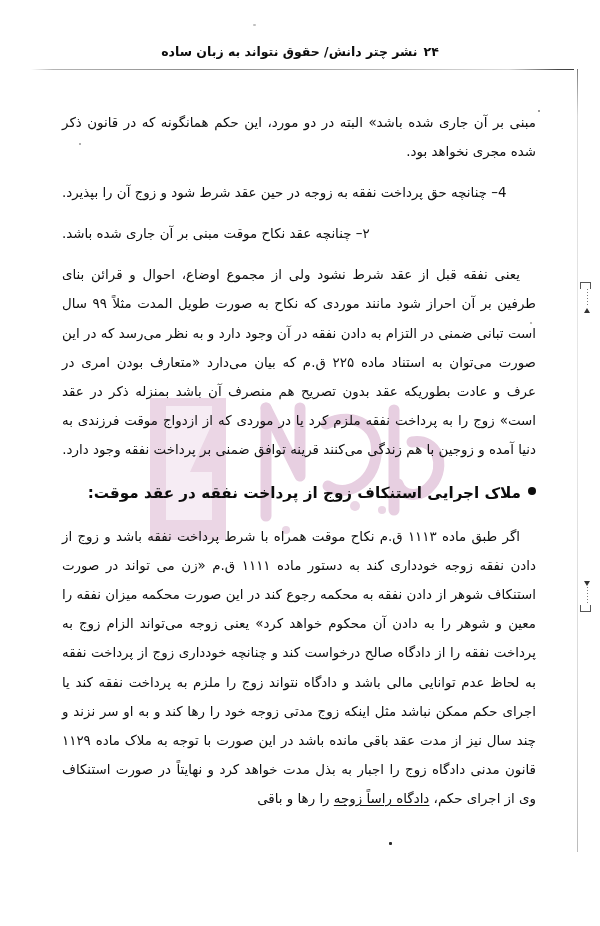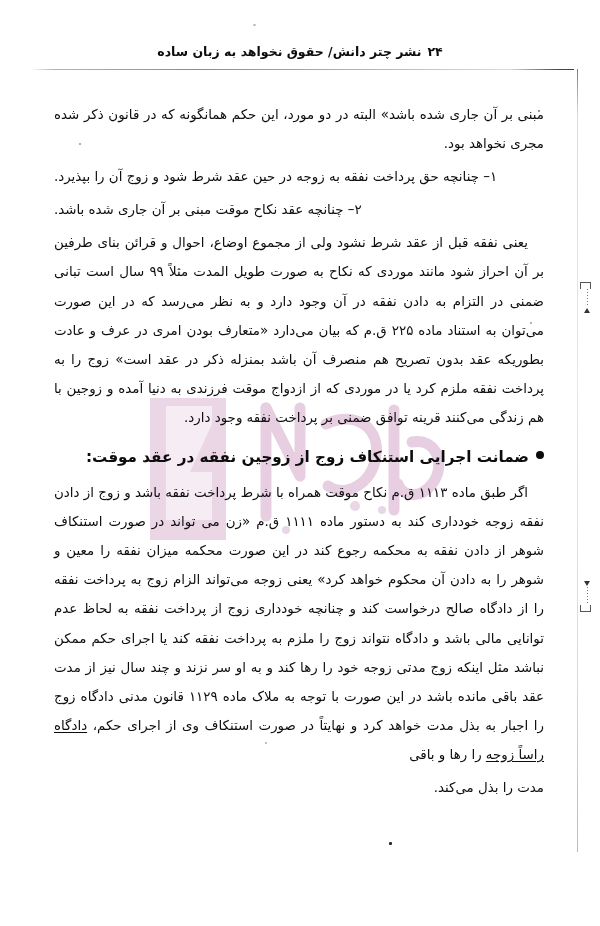--- a/index.html
+++ b/index.html
@@ -81,21 +81,21 @@
     position: absolute;
     top: 96px;
     right: 52px;
     left: 50px;
     z-index: 2;
     direction: rtl;
     text-align: justify;
     font-size: 13.4px;
     line-height: 29.1px;
   }
-  p { margin: 4px; }
+  p { margin: 12px; }
 
   .para {
     text-indent: 16px;
   }
   .para.noindent { text-indent: 0; }
 
   .numbered {
     text-align: left;
     direction: rtl;
     text-indent: 0;
@@ -197,21 +197,21 @@
 </style>
 </head>
 <body>
 
 <div id="page">
 
   <div class="rule-top"></div>
   <div class="rule-right"></div>
 
   <div class="header">
-    <span class="folio">۲۴</span><span>نشر چتر دانش/ حقوق نخواهد به زبان ساده</span>
+    <span class="folio">۲۴</span><span>نشر چتر دانش/ حقوق نتواند به زبان ساده</span>
   </div>
 
   <div class="watermark">
     <svg viewBox="0 0 300 160" xmlns="http://www.w3.org/2000/svg" aria-hidden="true">
       <g fill="#ead4e4" opacity="0.95">
         <rect x="0" y="18" width="76" height="142"></rect>
         <path d="M16 26 L62 26 L62 44 L40 92 L62 92 L62 140 L16 140 Z" fill="#f6ecf4"></path>
       </g>
       <g fill="none" stroke="#e7cfe1" stroke-width="11" stroke-linecap="round" stroke-linejoin="round">
         <path d="M116 28 L116 136"></path>
@@ -225,31 +225,30 @@
         <circle cx="232" cy="130" r="4"></circle>
         <circle cx="136" cy="150" r="4"></circle>
       </g>
     </svg>
   </div>
 
   <div class="content">
 
     <p class="para noindent">مبنی بر آن جاری شده باشد» البته در دو مورد، این حکم همانگونه که در قانون ذکر شده مجری نخواهد بود.</p>
 
-    <p class="numbered">۱– چنانچه حق پرداخت نفقه به زوجه در حین عقد شرط شود و زوج آن را بپذیرد.</p>
+    <p class="numbered">4– چنانچه حق پرداخت نفقه به زوجه در حین عقد شرط شود و زوج آن را بپذیرد.</p>
     <p class="numbered">۲– چنانچه عقد نکاح موقت مبنی بر آن جاری شده باشد.</p>
 
     <p class="para">یعنی نفقه قبل از عقد شرط نشود ولی از مجموع اوضاع، احوال و قرائن بنای طرفین بر آن احراز شود مانند موردی که نکاح به صورت طویل المدت مثلاً ۹۹ سال است تبانی ضمنی در التزام به دادن نفقه در آن وجود دارد و به نظر می‌رسد که در این صورت می‌توان به استناد ماده ۲۲۵ ق.م که بیان می‌دارد «متعارف بودن امری در عرف و عادت بطوریکه عقد بدون تصریح هم منصرف آن باشد بمنزله ذکر در عقد است» زوج را به پرداخت نفقه ملزم کرد یا در موردی که از ازدواج موقت فرزندی به دنیا آمده و زوجین با هم زندگی می‌کنند قرینه توافق ضمنی بر پرداخت نفقه وجود دارد.</p>
 
     <p class="heading">
-      <span class="bullet-dot"></span><span>ضمانت اجرایی استنکاف زوج از زوجین نفقه در عقد موقت:</span>
+      <span class="bullet-dot"></span><span>ملاک اجرایی استنکاف زوج از پرداخت نفقه در عقد موقت:</span>
     </p>
 
     <p class="para"><span>اگر طبق ماده ۱۱۱۳ ق.م نکاح موقت همراه با شرط پرداخت نفقه باشد و زوج از دادن نفقه زوجه خودداری کند به دستور ماده ۱۱۱۱ ق.م «زن می تواند در صورت استنکاف شوهر از دادن نفقه به محکمه رجوع کند در این صورت محکمه میزان نفقه را معین و شوهر را به دادن آن محکوم خواهد کرد» یعنی زوجه می‌تواند الزام زوج به پرداخت نفقه را از دادگاه صالح درخواست کند و چنانچه خودداری زوج از پرداخت نفقه به لحاظ عدم توانایی مالی باشد و دادگاه نتواند زوج را ملزم به پرداخت نفقه کند یا اجرای حکم ممکن نباشد مثل اینکه زوج مدتی زوجه خود را رها کند و به او سر نزند و چند سال نیز از مدت عقد باقی مانده باشد در این صورت با توجه به ملاک ماده ۱۱۲۹ قانون مدنی دادگاه زوج را اجبار به بذل مدت خواهد کرد و نهایتاً در صورت استنکاف وی از اجرای حکم، </span><u class="inline-underline">دادگاه راساً زوجه</u><span> را رها و باقی</span></p>
-    <p class="para tail-line">مدت را بذل می‌کند.</p>
 
 
   </div>
 
   <div class="spine">
     <div class="spine-bracket top"></div>
     <div class="spine-tick top"></div>
     <div class="spine-arrow top"></div>
     <div class="spine-inner">حقوق خانواده به زبان ساده - رضا کریمی منفرد - آیدین لطف اله زادگان</div>
     <div class="spine-arrow bottom"></div>

